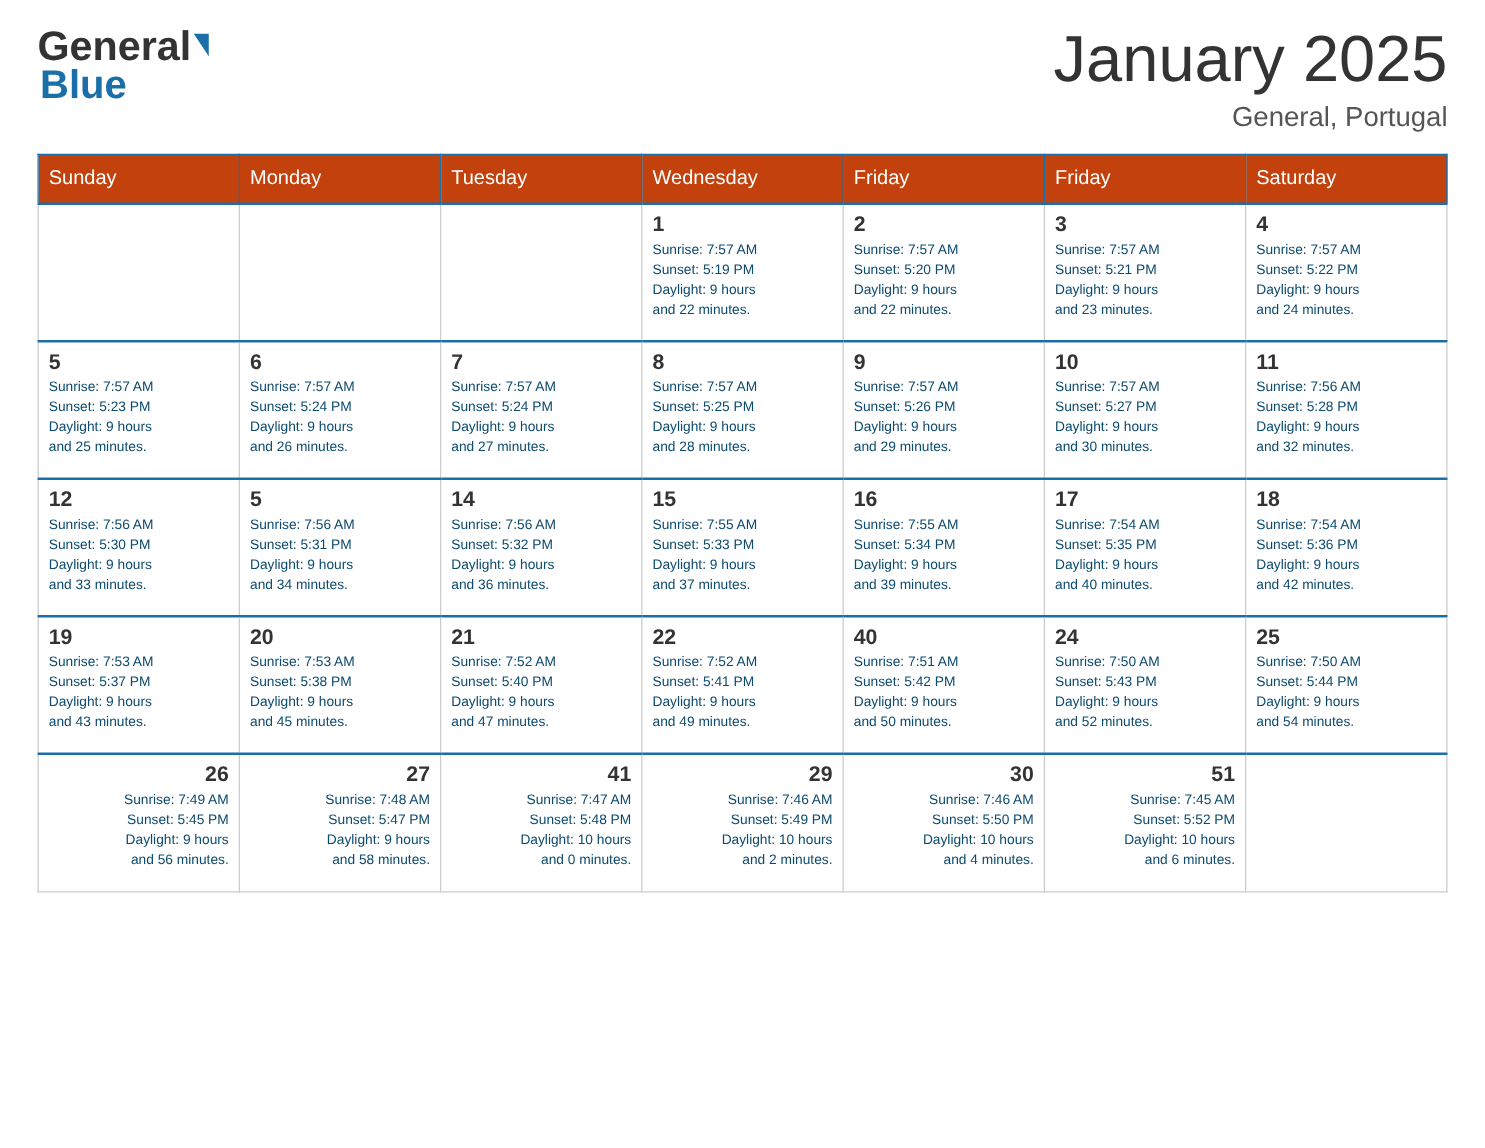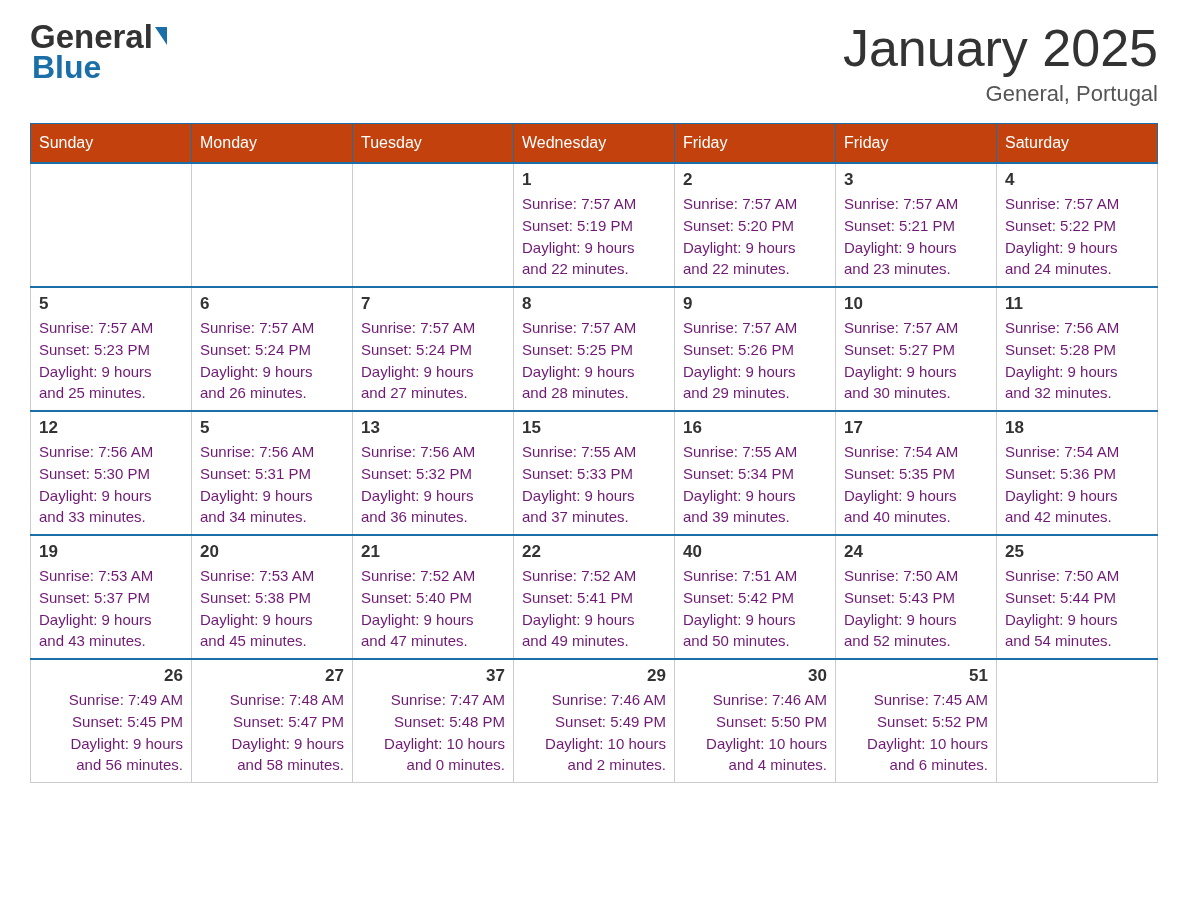--- a/index.html
+++ b/index.html
@@ -94,22 +94,22 @@
       border-top: 2px solid #1a6fa8;
     }
     .day-num {
       font-size: 17px;
       font-weight: bold;
       color: #333;
       display: block;
       margin-bottom: 3px;
     }
     .day-info {
-      font-size: 15px;
-      color: #701a75;
+      font-size: 11px;
+      color: #0c4a6e;
       line-height: 1.45;
     }
     .empty-cell {
       background: #fff;
     }
   </style>
 </head>
 <body>
 
 <div class="header-area">
@@ -193,21 +193,21 @@
       <tr>
         <td>
           <span class="day-num">12</span>
           <div class="day-info">Sunrise: 7:56 AM<br>Sunset: 5:30 PM<br>Daylight: 9 hours<br>and 33 minutes.</div>
         </td>
         <td>
           <span class="day-num">5</span>
           <div class="day-info">Sunrise: 7:56 AM<br>Sunset: 5:31 PM<br>Daylight: 9 hours<br>and 34 minutes.</div>
         </td>
         <td>
-          <span class="day-num">13</span>
+          <span class="day-num">14</span>
           <div class="day-info">Sunrise: 7:56 AM<br>Sunset: 5:32 PM<br>Daylight: 9 hours<br>and 36 minutes.</div>
         </td>
         <td>
           <span class="day-num">15</span>
           <div class="day-info">Sunrise: 7:55 AM<br>Sunset: 5:33 PM<br>Daylight: 9 hours<br>and 37 minutes.</div>
         </td>
         <td>
           <span class="day-num">16</span>
           <div class="day-info">Sunrise: 7:55 AM<br>Sunset: 5:34 PM<br>Daylight: 9 hours<br>and 39 minutes.</div>
         </td>
@@ -253,21 +253,21 @@
       <tr>
         <td>
           <span class="day-num">26</span>
           <div class="day-info">Sunrise: 7:49 AM<br>Sunset: 5:45 PM<br>Daylight: 9 hours<br>and 56 minutes.</div>
         </td>
         <td>
           <span class="day-num">27</span>
           <div class="day-info">Sunrise: 7:48 AM<br>Sunset: 5:47 PM<br>Daylight: 9 hours<br>and 58 minutes.</div>
         </td>
         <td>
-          <span class="day-num">37</span>
+          <span class="day-num">41</span>
           <div class="day-info">Sunrise: 7:47 AM<br>Sunset: 5:48 PM<br>Daylight: 10 hours<br>and 0 minutes.</div>
         </td>
         <td>
           <span class="day-num">29</span>
           <div class="day-info">Sunrise: 7:46 AM<br>Sunset: 5:49 PM<br>Daylight: 10 hours<br>and 2 minutes.</div>
         </td>
         <td>
           <span class="day-num">30</span>
           <div class="day-info">Sunrise: 7:46 AM<br>Sunset: 5:50 PM<br>Daylight: 10 hours<br>and 4 minutes.</div>
         </td>

